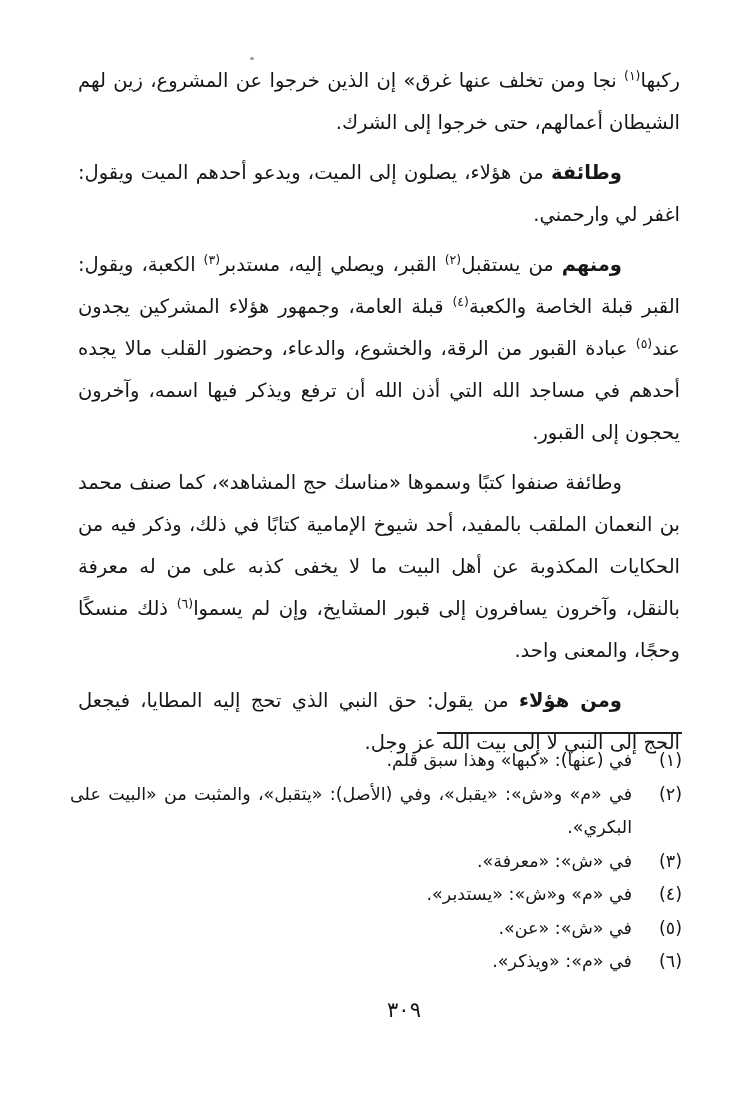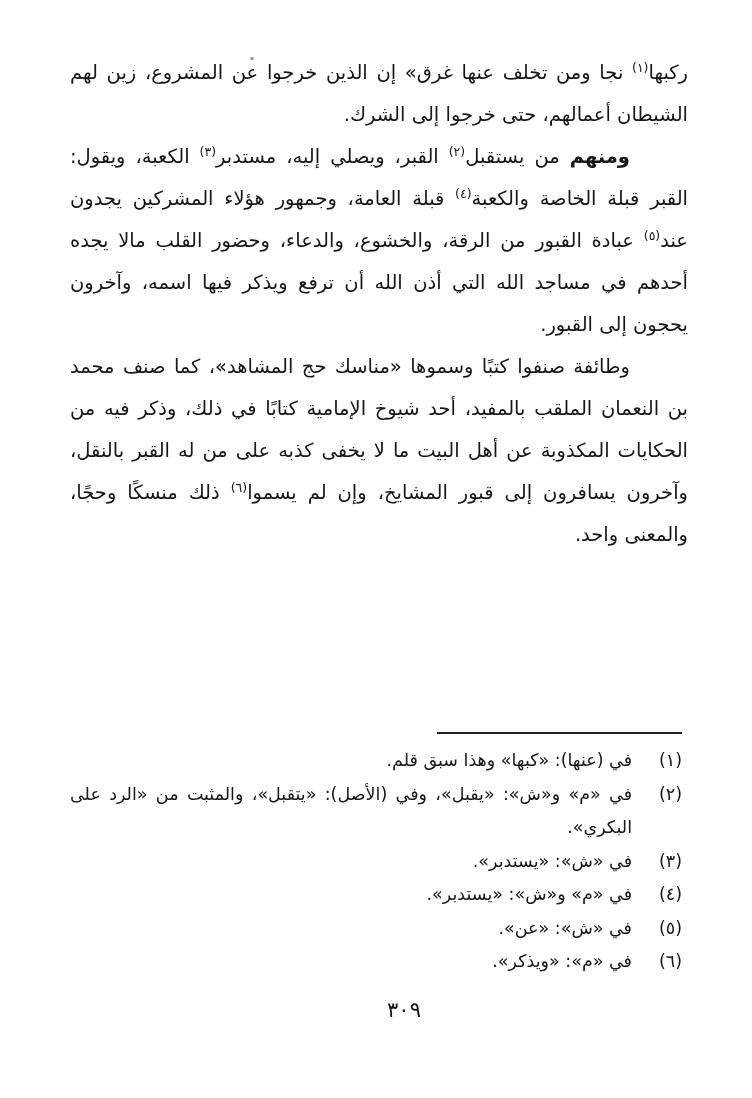--- a/index.html
+++ b/index.html
@@ -22,21 +22,21 @@
     width:4px; height:3px; background:#9a9a9a; border-radius:50%;
   }
   .body-text{
     position:absolute;
     top:52px; right:64px;
     width:618px;
     font-size:19.5px;
     line-height:42px;
     text-align:justify;
   }
-  .para{ margin:0; text-indent:58px; }
+  .para{ margin:8px; text-indent:58px; }
   .para.no-indent{ text-indent:0; }
   .para .b{ font-weight:bold; }
   .para sup{
     font-size:12.5px;
     line-height:0;
     vertical-align:7px;
     letter-spacing:-0.5px;
   }
   .fn-sep{
     position:absolute;
@@ -67,38 +67,40 @@
 </style>
 </head>
 <body>
 
 <div class="page">
 
   <div class="speck"></div>
 
   <main class="body-text">
     <p class="para no-indent"><span>ركبها</span><sup>(١)</sup><span> نجا ومن تخلف عنها غرق» إن الذين خرجوا عن المشروع، زين لهم الشيطان أعمالهم، حتى خرجوا إلى الشرك.</span></p>
+    <p class="para"><span class="b">وطائفة</span><span> من هؤلاء، يصلون إلى الميت، ويدعو أحدهم الميت ويقول: اغفر لي وارحمني.</span></p>
     <p class="para"><span class="b">ومنهم</span><span> من يستقبل</span><sup>(٢)</sup><span> القبر، ويصلي إليه، مستدبر</span><sup>(٣)</sup><span> الكعبة، ويقول: القبر قبلة الخاصة والكعبة</span><sup>(٤)</sup><span> قبلة العامة، وجمهور هؤلاء المشركين يجدون عند</span><sup>(٥)</sup><span> عبادة القبور من الرقة، والخشوع، والدعاء، وحضور القلب مالا يجده أحدهم في مساجد الله التي أذن الله أن ترفع ويذكر فيها اسمه، وآخرون يحجون إلى القبور.</span></p>
-    <p class="para"><span>وطائفة صنفوا كتبًا وسموها «مناسك حج المشاهد»، كما صنف محمد بن النعمان الملقب بالمفيد، أحد شيوخ الإمامية كتابًا في ذلك، وذكر فيه من الحكايات المكذوبة عن أهل البيت ما لا يخفى كذبه على من له القبر بالنقل، وآخرون يسافرون إلى قبور المشايخ، وإن لم يسموا</span><sup>(٦)</sup><span> ذلك منسكًا وحجًا، والمعنى واحد.</span></p>
+    <p class="para"><span>وطائفة صنفوا كتبًا وسموها «مناسك حج المشاهد»، كما صنف محمد بن النعمان الملقب بالمفيد، أحد شيوخ الإمامية كتابًا في ذلك، وذكر فيه من الحكايات المكذوبة عن أهل البيت ما لا يخفى كذبه على من له معرفة بالنقل، وآخرون يسافرون إلى قبور المشايخ، وإن لم يسموا</span><sup>(٦)</sup><span> ذلك منسكًا وحجًا، والمعنى واحد.</span></p>
+    <p class="para"><span class="b">ومن هؤلاء</span><span> من يقول: حق النبي الذي تحج إليه المطايا، فيجعل الحج إلى النبي لا إلى بيت الله عز وجل.</span></p>
   </main>
 
   <div class="fn-sep"></div>
 
   <section class="footnotes">
     <div class="fn">
       <span class="fn-num">(١)</span>
       <span class="fn-text">في (عنها): «كبها» وهذا سبق قلم.</span>
     </div>
     <div class="fn">
       <span class="fn-num">(٢)</span>
-      <span class="fn-text">في «م» و«ش»: «يقبل»، وفي (الأصل): «يتقبل»، والمثبت من «الرد على البكري».</span>
+      <span class="fn-text">في «م» و«ش»: «يقبل»، وفي (الأصل): «يتقبل»، والمثبت من «البيت على البكري».</span>
     </div>
     <div class="fn">
       <span class="fn-num">(٣)</span>
-      <span class="fn-text">في «ش»: «يستدبر».</span>
+      <span class="fn-text">في «ش»: «معرفة».</span>
     </div>
     <div class="fn">
       <span class="fn-num">(٤)</span>
       <span class="fn-text">في «م» و«ش»: «يستدبر».</span>
     </div>
     <div class="fn">
       <span class="fn-num">(٥)</span>
       <span class="fn-text">في «ش»: «عن».</span>
     </div>
     <div class="fn">

